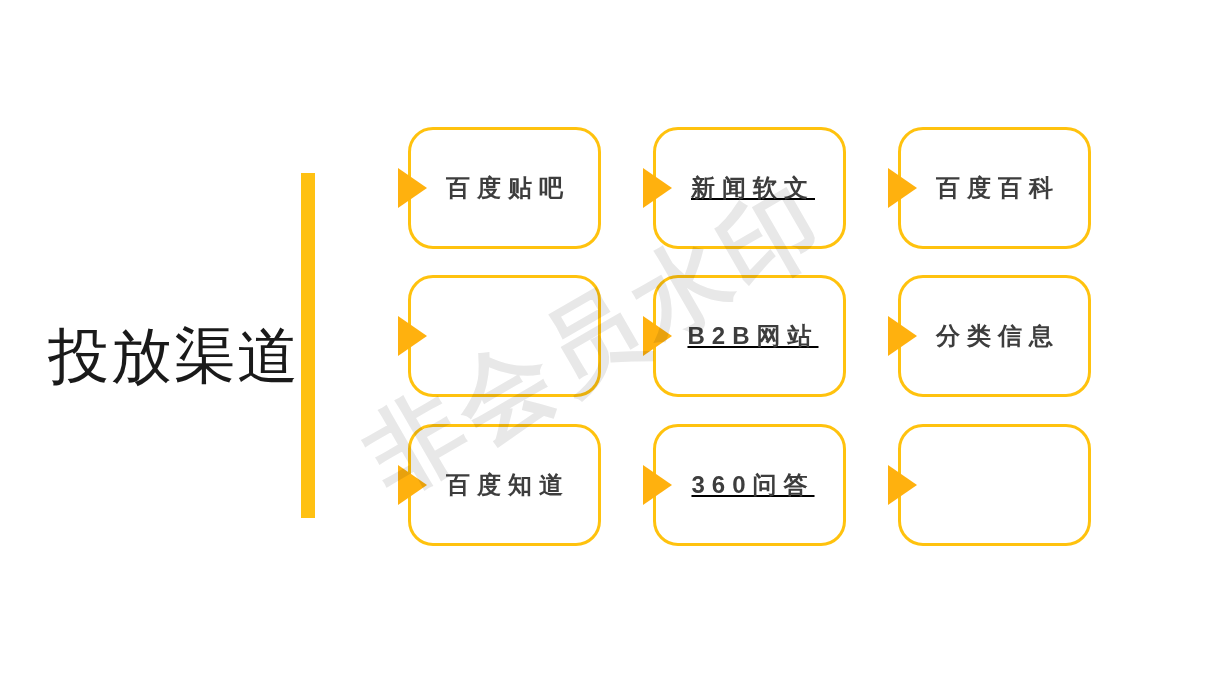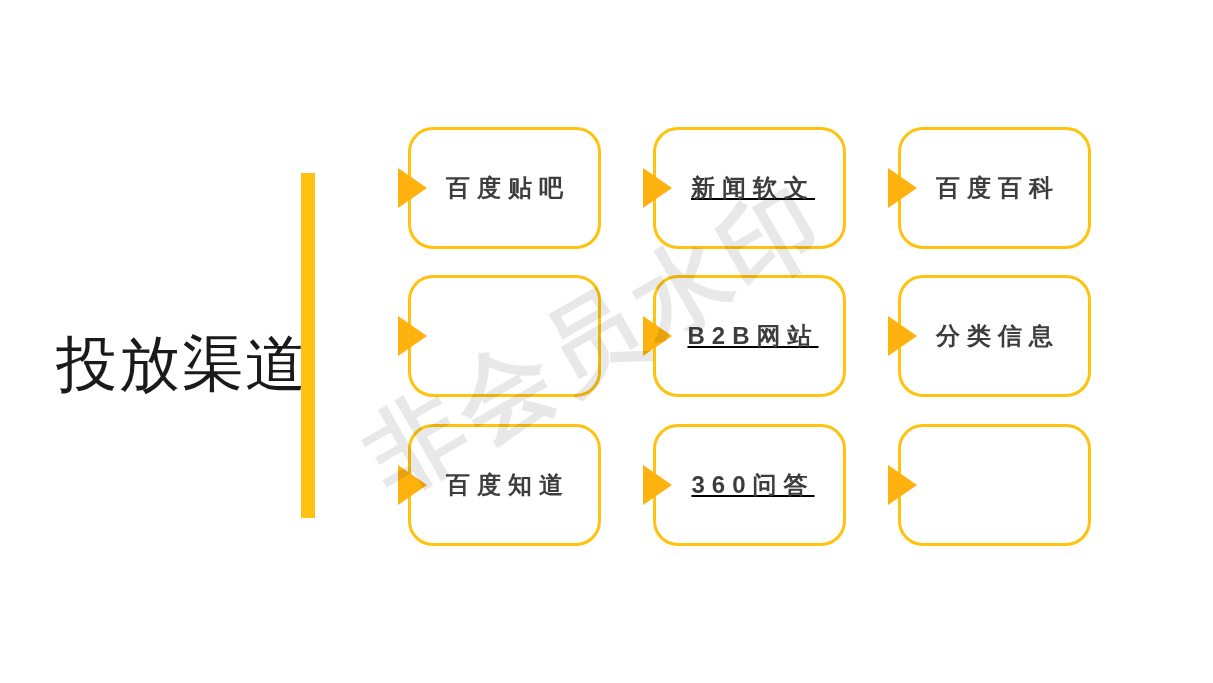--- a/index.html
+++ b/index.html
@@ -12,21 +12,21 @@
     width: 1213px;
     height: 683px;
     background: var(--background, #ffffff);
     overflow: hidden;
     font-family: "Liberation Sans", "DejaVu Sans", sans-serif;
   }
   .title {
     position: absolute;
     left: 48px;
     top: 316px;
-    margin: 8px;
+    margin: 0;
     font-size: 61px;
     font-weight: 400;
     letter-spacing: 2px;
     color: var(--title-text, #1a1a1a);
     white-space: nowrap;
   }
   .accent-bar {
     position: absolute;
     left: 301px;
     top: 173px;

